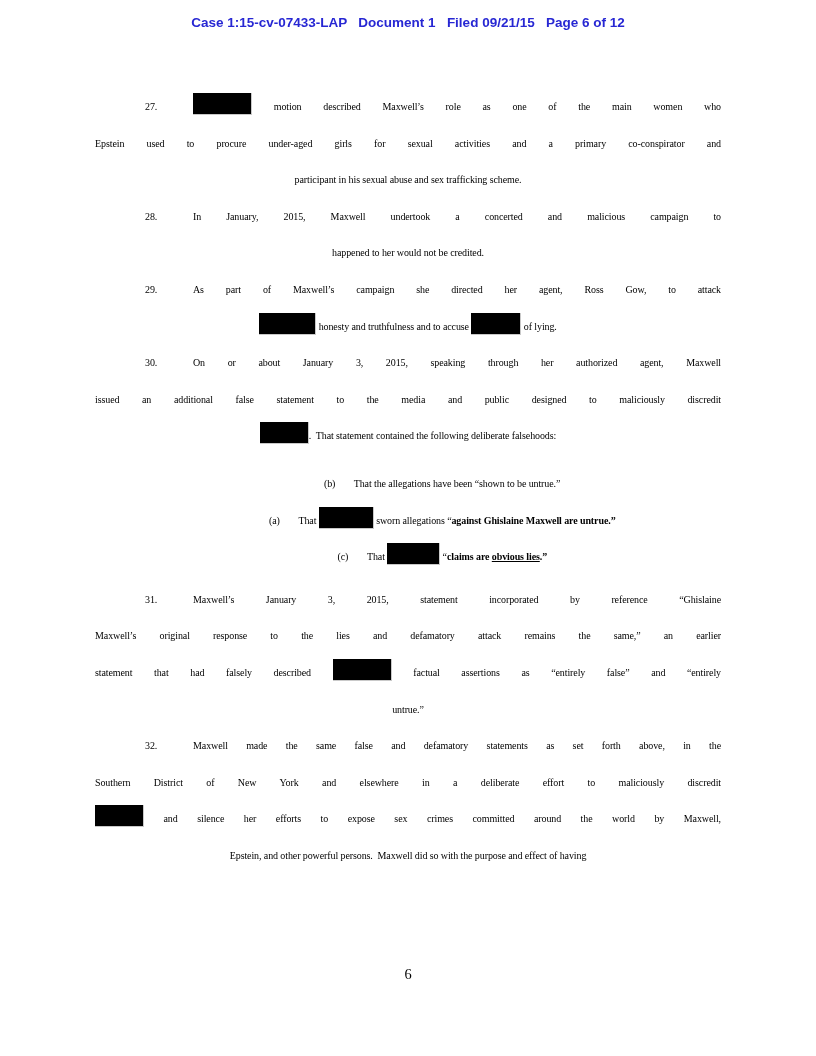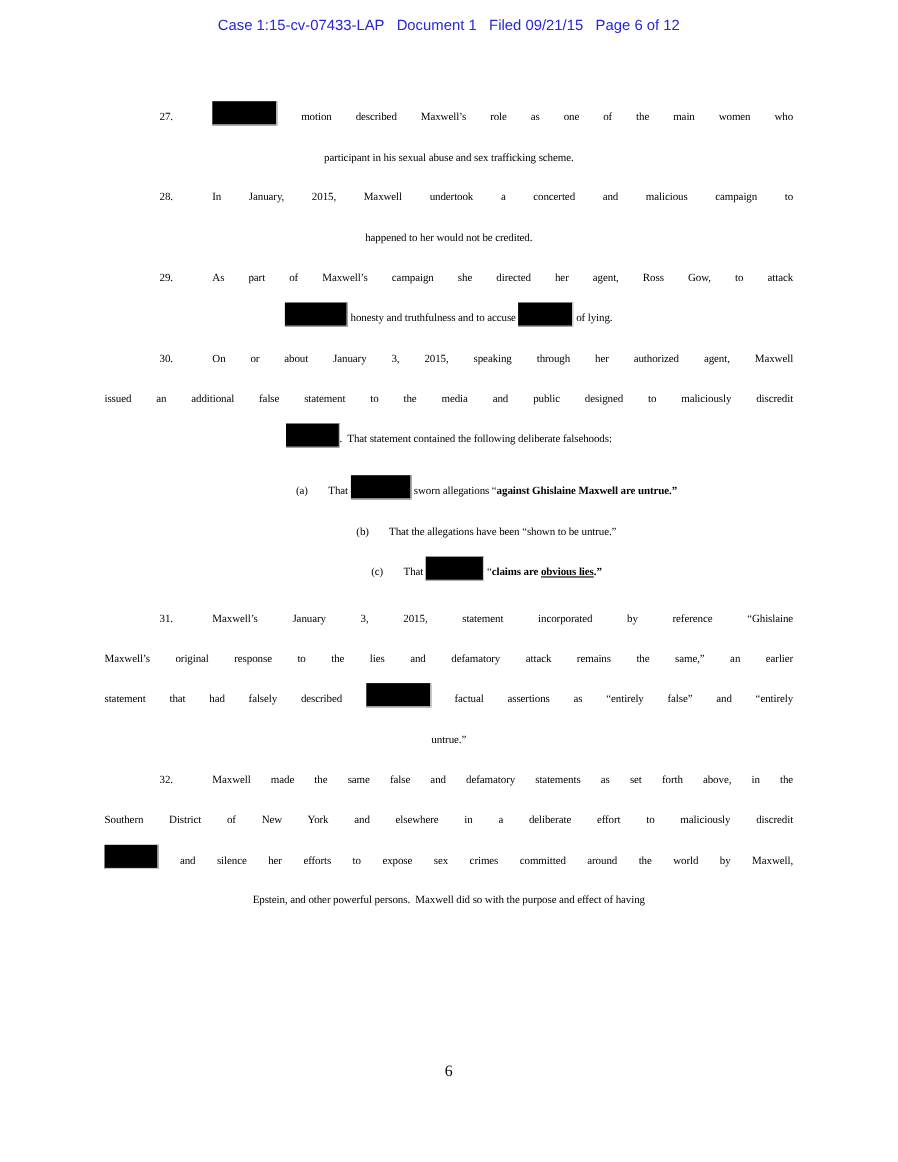--- a/index.html
+++ b/index.html
@@ -15,20 +15,21 @@
   .header {
     position: absolute;
     top: 15px;
     left: 0;
     width: 100%;
     text-align: center;
     font-family: "Liberation Sans", sans-serif;
     font-size: 13.5px;
     color: #2727d3;
     white-space: pre;
+    font-weight: bold;
   }
   .body-text {
     position: absolute;
     top: 89px;
     left: 95px;
     width: 626px;
     font-size: 10px;
     letter-spacing: -0.1px;
     line-height: 36.6px;
     color: #000000;
@@ -66,38 +67,39 @@
 </style>
 </head>
 <body>
 
 <div class="page">
   <div class="header">Case 1:15-cv-07433-LAP   Document 1   Filed 09/21/15   Page 6 of 12</div>
 
   <div class="body-text">
       <div class="paragraph">
         <div class="line justify indent"><span class="para-num">27.</span><span class="redaction" style="width: 58px;"></span><span class=""> motion described Maxwell’s role as one of the main women who</span></div>
+        <div class="line justify"><span class="">Epstein used to procure under-aged girls for sexual activities and a primary co-conspirator and</span></div>
         <div class="line"><span class="">participant in his sexual abuse and sex trafficking scheme.</span></div>
       </div>
       <div class="paragraph">
         <div class="line justify indent"><span class="para-num">28.</span><span class="">In January, 2015, Maxwell undertook a concerted and malicious campaign to</span></div>
         <div class="line"><span class="">happened to her would not be credited.</span></div>
       </div>
       <div class="paragraph">
         <div class="line justify indent"><span class="para-num">29.</span><span class="">As part of Maxwell’s campaign she directed her agent, Ross Gow, to attack</span></div>
         <div class="line"><span class="redaction" style="width: 56px;"></span><span class=""> honesty and truthfulness and to accuse </span><span class="redaction" style="width: 49px;"></span><span class=""> of lying.</span></div>
       </div>
       <div class="paragraph">
         <div class="line justify indent"><span class="para-num">30.</span><span class="">On or about January 3, 2015, speaking through her authorized agent, Maxwell</span></div>
         <div class="line justify"><span class="">issued an additional false statement to the media and public designed to maliciously discredit</span></div>
         <div class="line"><span class="redaction" style="width: 48px;"></span><span class="">.&nbsp; That statement contained the following deliberate falsehoods:</span></div>
       </div>
       <div class="paragraph subitems">
+        <div class="line indent"><span class="para-num">(b)</span><span class="">That the allegations have been “shown to be untrue.”</span></div>
         <div class="line indent"><span class="para-num">(a)</span><span class="">That </span><span class="redaction" style="width: 54px;"></span><span class=""> sworn allegations “</span><span class="bold">against Ghislaine Maxwell are untrue.”</span></div>
-        <div class="line indent"><span class="para-num">(b)</span><span class="">That the allegations have been “shown to be untrue.”</span></div>
         <div class="line indent"><span class="para-num">(c)</span><span class="">That </span><span class="redaction" style="width: 52px;"></span><span class=""> “</span><span class="bold">claims are </span><span class="bold underline">obvious lies</span><span class="bold">.”</span></div>
       </div>
       <div class="paragraph after-subitems">
         <div class="line justify indent"><span class="para-num">31.</span><span class="">Maxwell’s January 3, 2015, statement incorporated by reference “Ghislaine</span></div>
         <div class="line justify"><span class="">Maxwell’s original response to the lies and defamatory attack remains the same,” an earlier</span></div>
         <div class="line justify"><span class="">statement that had falsely described </span><span class="redaction" style="width: 58px;"></span><span class=""> factual assertions as “entirely false” and “entirely</span></div>
         <div class="line"><span class="">untrue.”</span></div>
       </div>
       <div class="paragraph">
         <div class="line justify indent"><span class="para-num">32.</span><span class="">Maxwell made the same false and defamatory statements as set forth above, in the</span></div>

